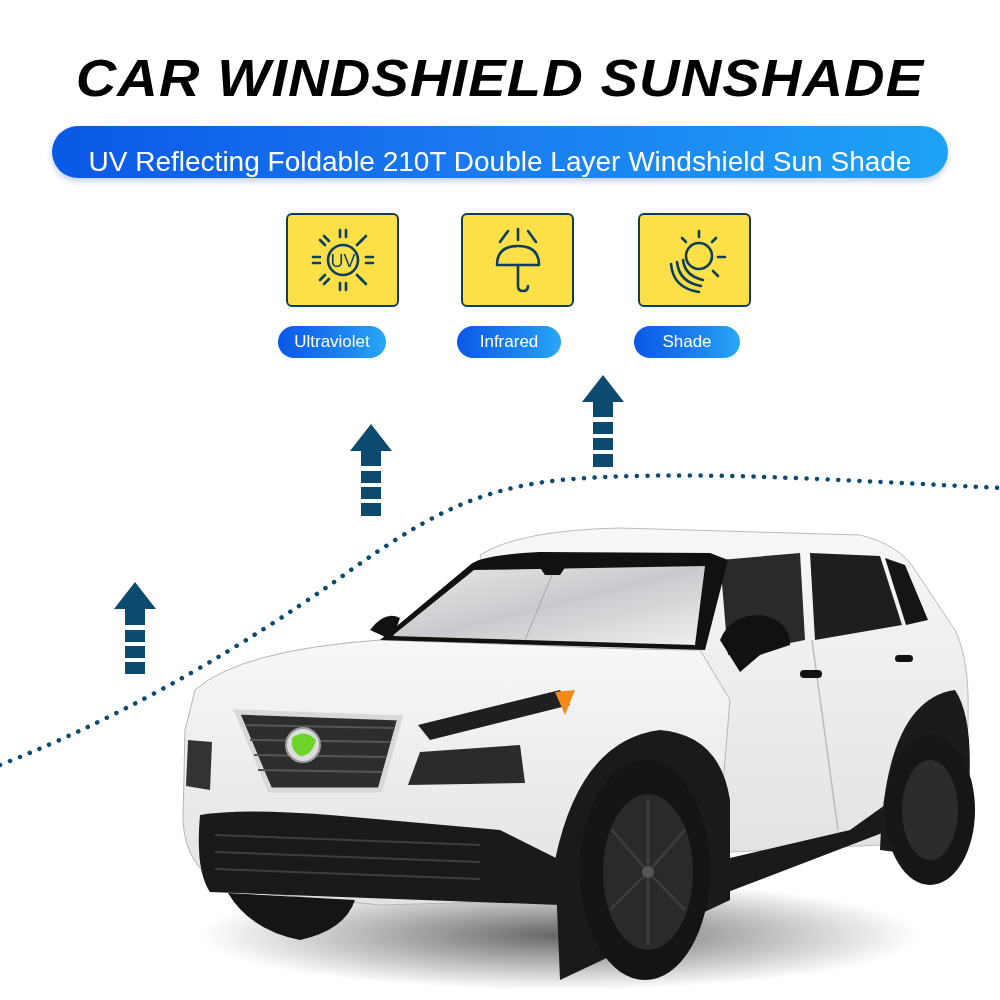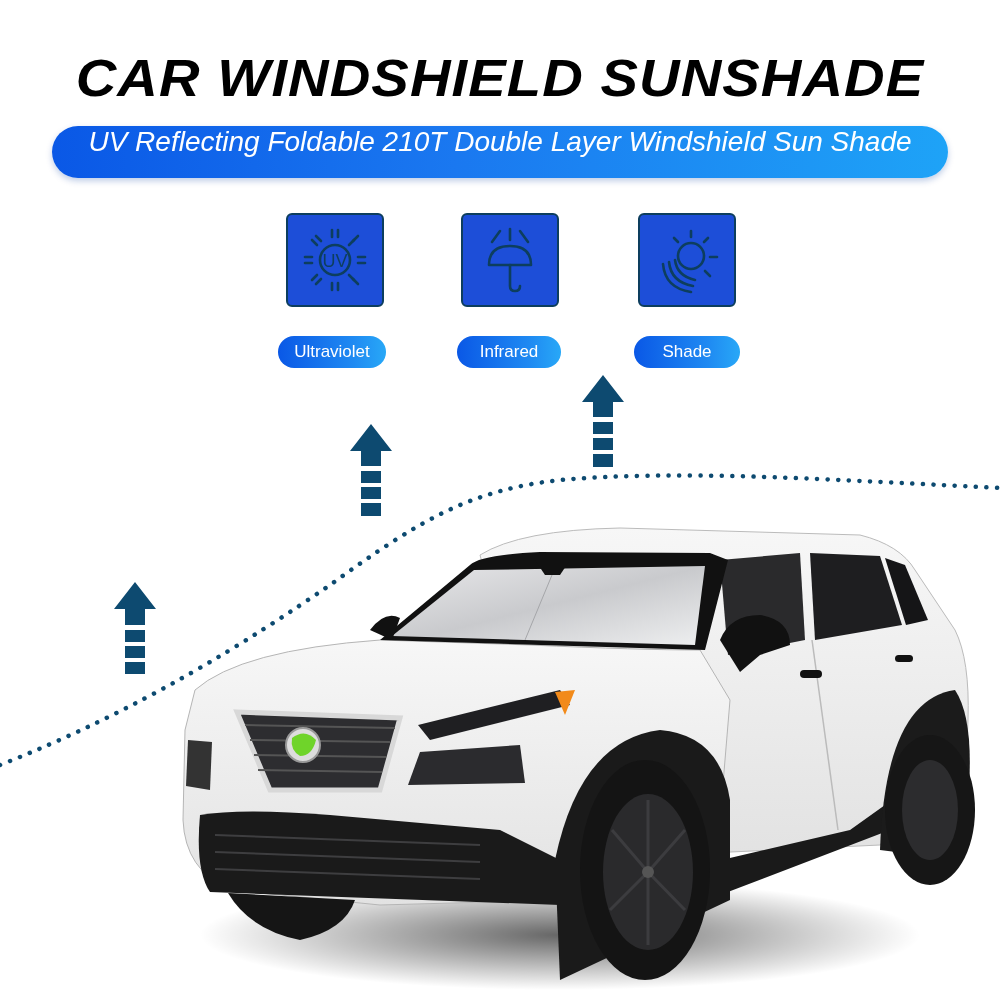--- a/index.html
+++ b/index.html
@@ -5,33 +5,32 @@
   html, body { margin:0; padding:0; background:#ffffff; }
   body { width:1000px; height:1000px; position:relative; overflow:hidden; font-family:"Liberation Sans", sans-serif; }
   .title {
     position:absolute; left:0; top:48px; width:1000px; text-align:center;
     font-family:"Liberation Sans", sans-serif; font-weight:bold; font-style:italic;
     font-size:52px; letter-spacing:1px; color:#000; transform:scaleX(1.08); transform-origin:center;
   }
   .banner {
     position:absolute; left:52px; top:126px; width:896px; height:52px; border-radius:26px;
     background:linear-gradient(90deg,#0a58e6 0%,#1a78f0 45%,#1ea3f7 100%);
-    color:#fff; font-size:28px; display:flex; align-items:flex-start; justify-content:center;
+    color:#fff; font-size:28px; display:flex; align-items:flex-end; justify-content:center;
     box-shadow:0 3px 6px rgba(0,60,160,0.25);
-    font-style:italic;
   }
   .feature { position:absolute; top:213px; width:94px; }
   .icon-box {
-    width:98px; height:94px; border:2.5px solid #0d3e5e; border-radius:6px; box-sizing:border-box;
-    display:flex; align-items:center; justify-content:center; background:#1d4ed8;
+    width:113px; height:94px; border:2.5px solid #0d3e5e; border-radius:6px; box-sizing:border-box;
+    display:flex; align-items:center; justify-content:center; background:#fde047;
   }
   .pill {
     position:absolute; top:113px; height:32px; border-radius:16px;
     background:linear-gradient(90deg,#0a58e6 0%,#1f8af2 70%,#28a8f7 100%);
-    color:#fff; font-size:17px; display:flex; align-items:center; justify-content:center;margin-top:10px;
+    color:#fff; font-size:17px; display:flex; align-items:center; justify-content:center;
   }
   .arrow { position:absolute; }
   .dotline { position:absolute; left:0; top:0; }
   .car { position:absolute; left:0; top:0; }
 </style>
 </head>
 <body>
 
 <div class="title">CAR WINDSHIELD SUNSHADE</div>
 <div class="banner">

